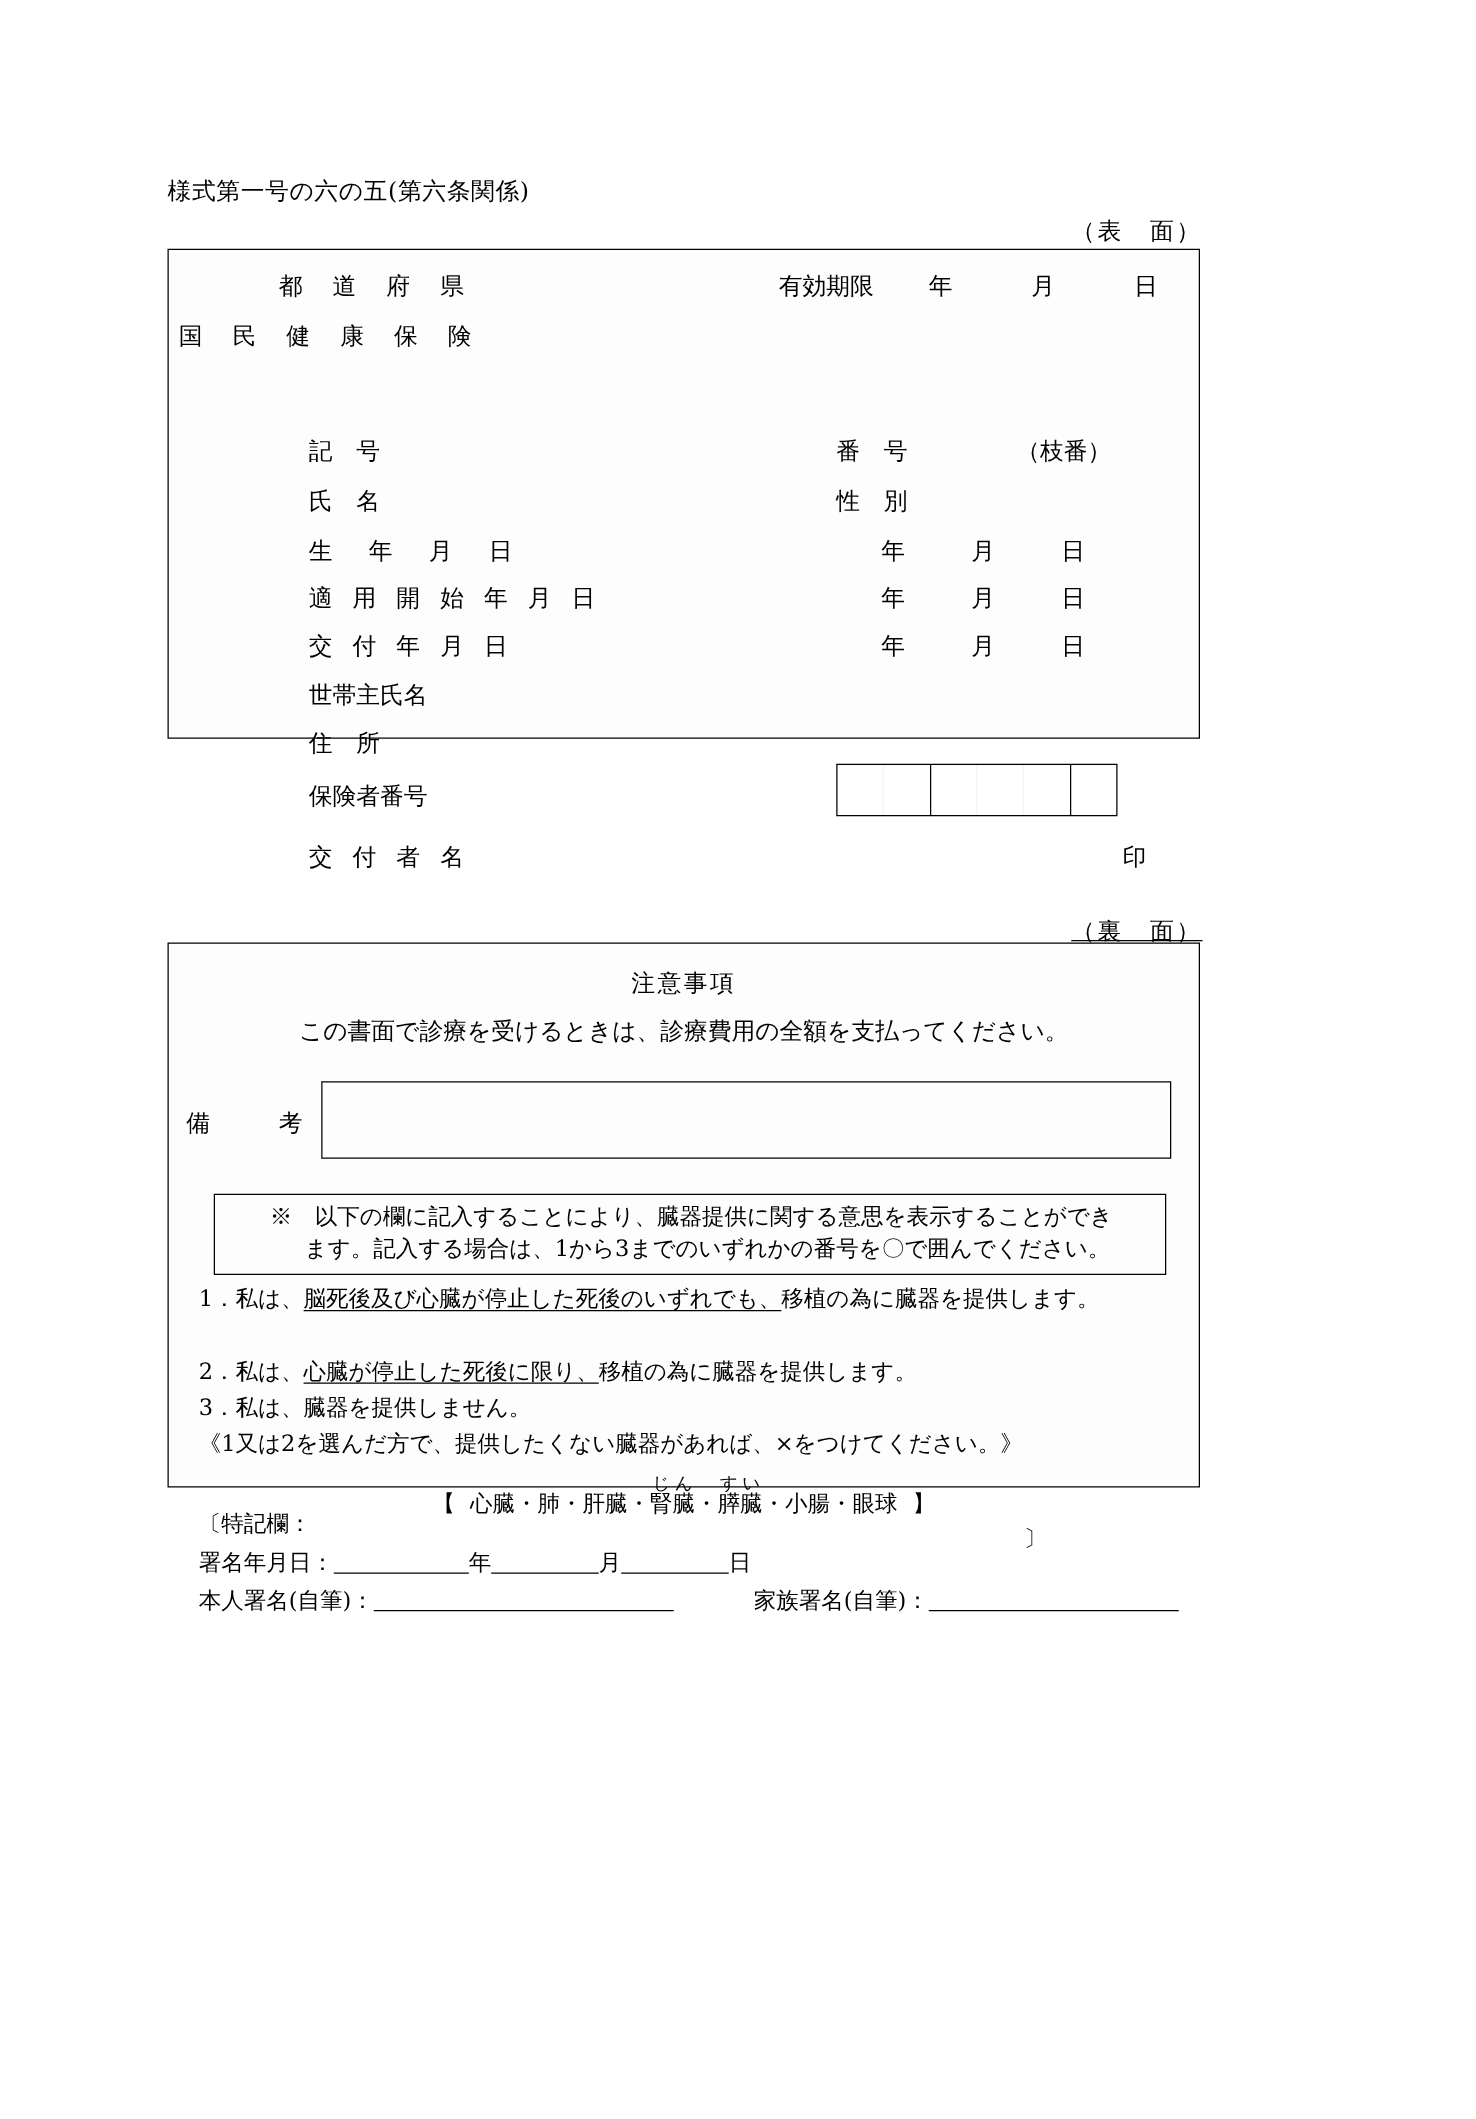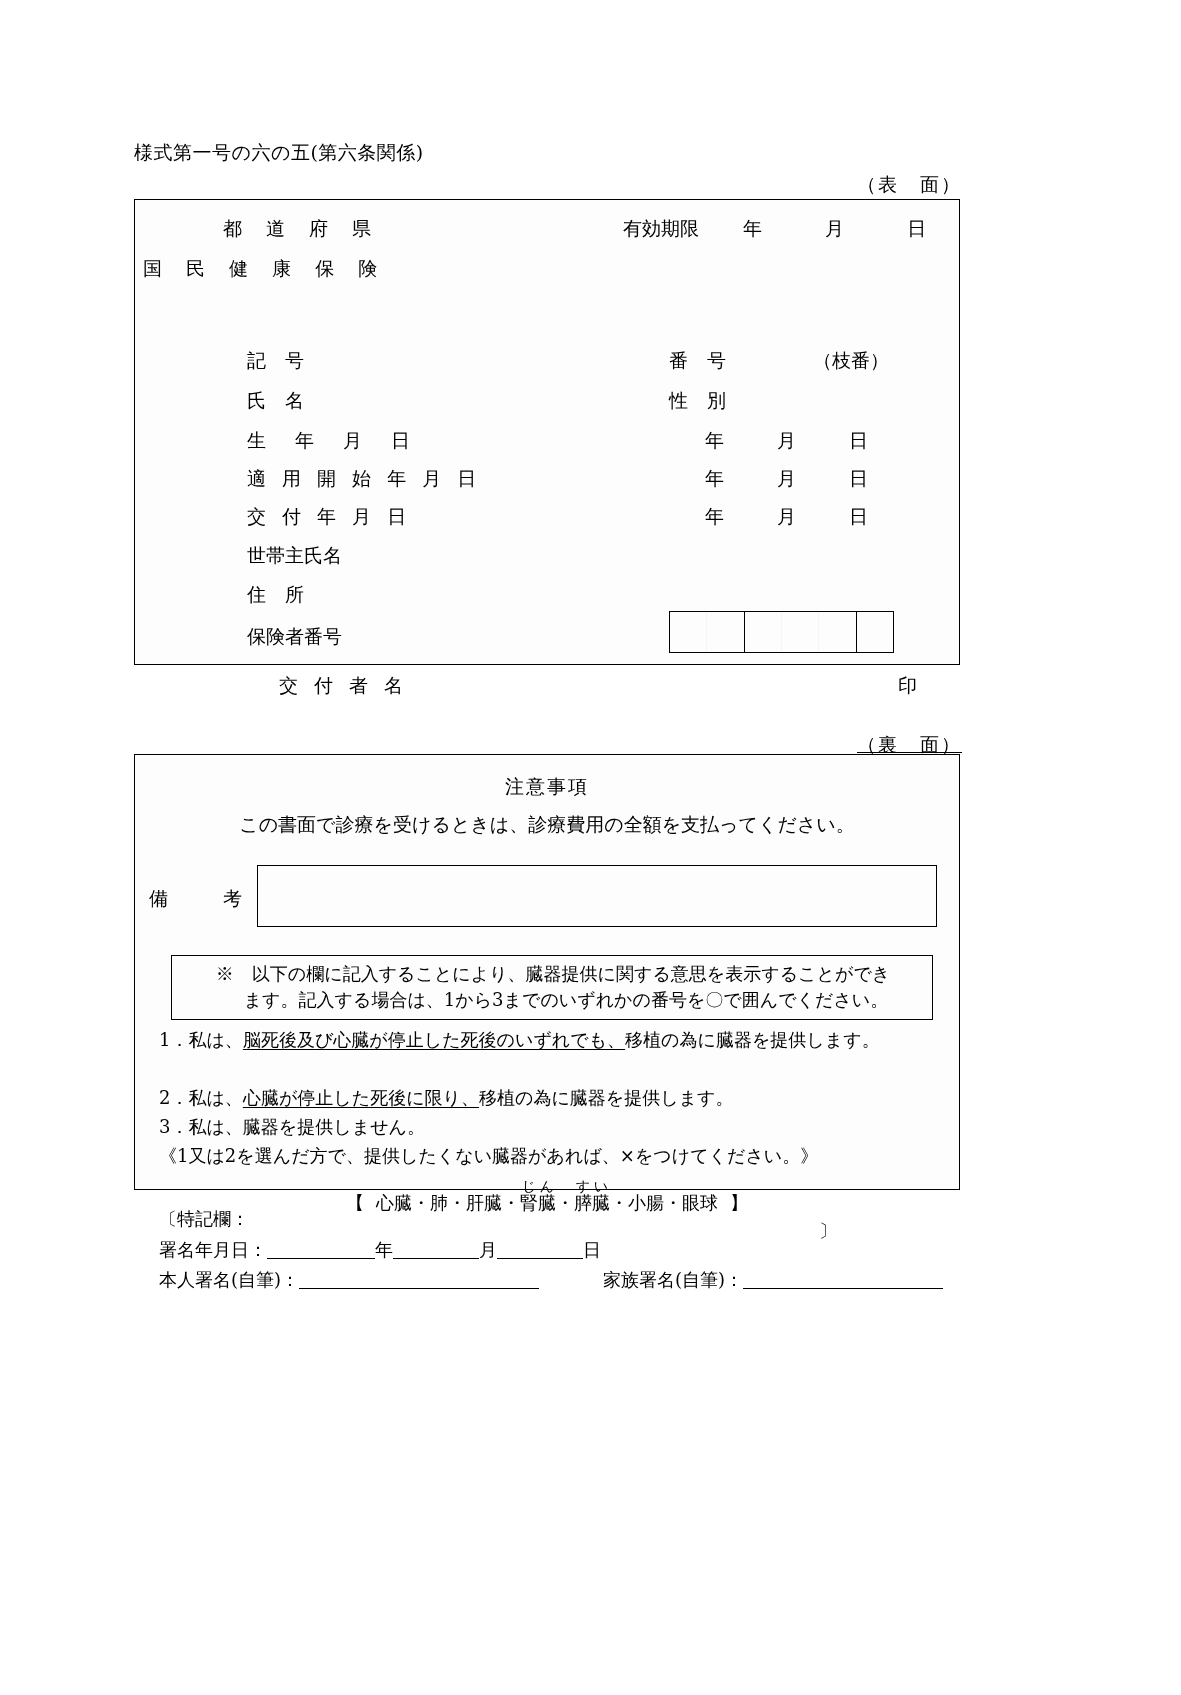--- a/index.html
+++ b/index.html
@@ -43,21 +43,21 @@
 
   
   .card {
     position: absolute;
     left: 134px;
     width: 826px;
     border: 1.5px solid #000;
     box-sizing: border-box;
     background: #fdfdfd;
   }
-  #front-card { top: 199px; height: 466px; }
+  #front-card { top: 199px; height: 392px; }
   #back-card  { top: 754px; height: 436px; }
 
   
   .f-row {
     position: absolute;
     font-size: 19px;
     white-space: nowrap;
   }
   .lbl-sp    { letter-spacing: 9px; }
   .lbl-sp-sm { letter-spacing: 5px; }
@@ -273,21 +273,21 @@
 
     <div id="insurer-grid">
       <div class="cell"></div>
       <div class="cell major"></div>
       <div class="cell"></div>
       <div class="cell"></div>
       <div class="cell major"></div>
       <div class="cell"></div>
     </div>
 
-    <div class="f-row lbl-sp-sm" style="left:112px; top:473px;margin-left:32px;">交 付 者 名</div>
+    <div class="f-row lbl-sp-sm" style="left:112px; top:473px;">交 付 者 名</div>
     <div id="seal-mark">印</div>
   </div>
 
   <div class="side-label" id="back-side-label">（裏　面）</div>
 
   <div class="card" id="back-card">
 
     <div class="b-center" id="notice-title">注意事項</div>
     <div class="b-center" id="notice-text">この書面で診療を受けるときは、診療費用の全額を支払ってください。</div>
 

